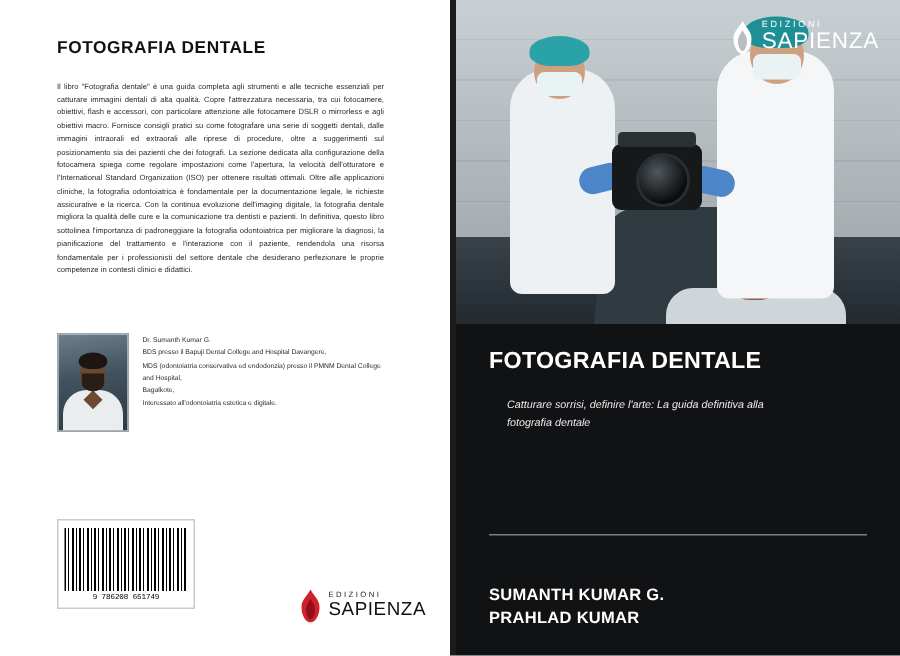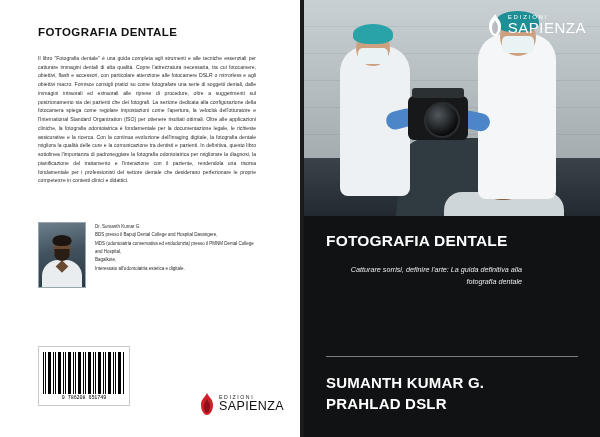--- a/index.html
+++ b/index.html
@@ -375,38 +375,37 @@
     font-weight: bold;
     color: #ffffff;
     letter-spacing: 0.2px;
     margin: 0 0 14px 0;
   }
   .front-sub {
     font-size: 7.2px;
     font-style: italic;
     color: #e9e9ea;
     line-height: 1.65;
-    margin: 0;
+    margin: 12px;
     width: 196px;
-    text-align: right;
   }
   .rule {
     position: absolute;
     left: 22px;
     top: 356px;
     width: 252px;
     height: 1px;
     background: #7d7f82;
   }
   .authors {
     position: absolute;
     left: 22px;
-    top: 372px;
+    top: 390px;
     color: #ffffff;
-    font-size: 15px;
+    font-size: 11px;
     font-weight: bold;
     line-height: 1.4;
     letter-spacing: 0.2px;
   }
   .authors p { margin: 0; }
 </style>
 </head>
 <body>
 
 <div class="cover-wrap">
@@ -492,17 +491,17 @@
 
     <div class="front-text">
       <h1 class="front-title">FOTOGRAFIA DENTALE</h1>
       <p class="front-sub">Catturare sorrisi, definire l'arte: La guida definitiva alla fotografia dentale</p>
     </div>
 
     <div class="rule"></div>
 
     <div class="authors">
       <p>SUMANTH KUMAR G.</p>
-      <p>PRAHLAD DSLR</p>
+      <p>PRAHLAD KUMAR</p>
     </div>
   </div>
 
 </div>
 
 </body></html>

